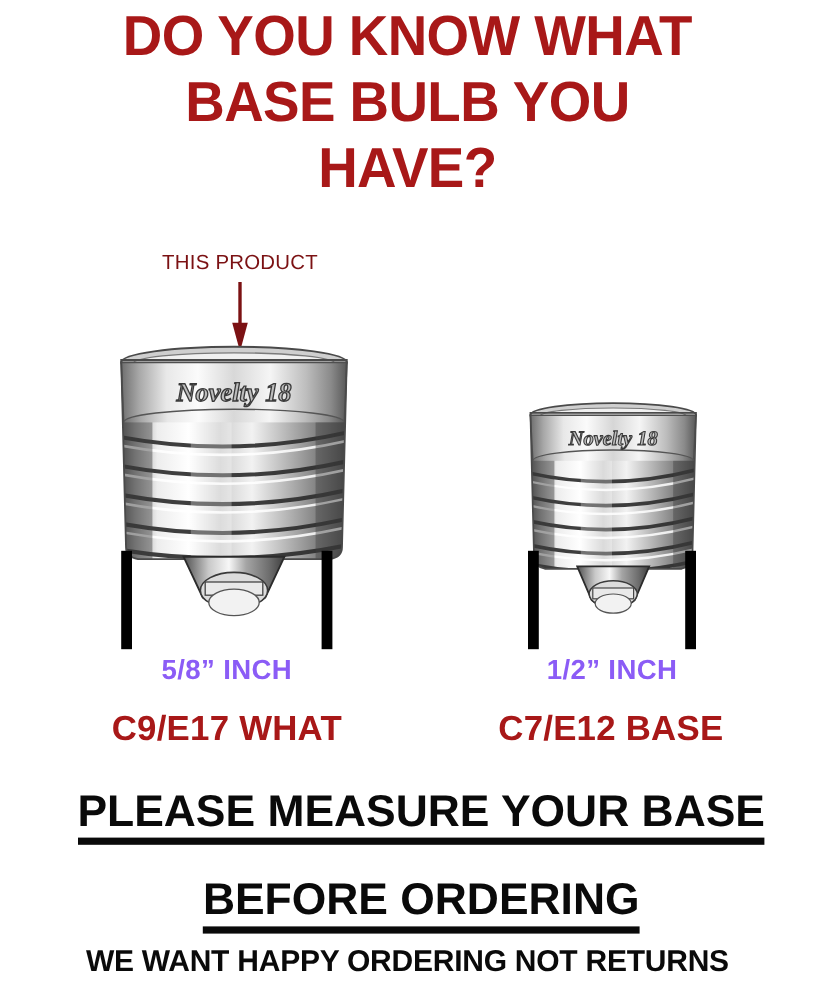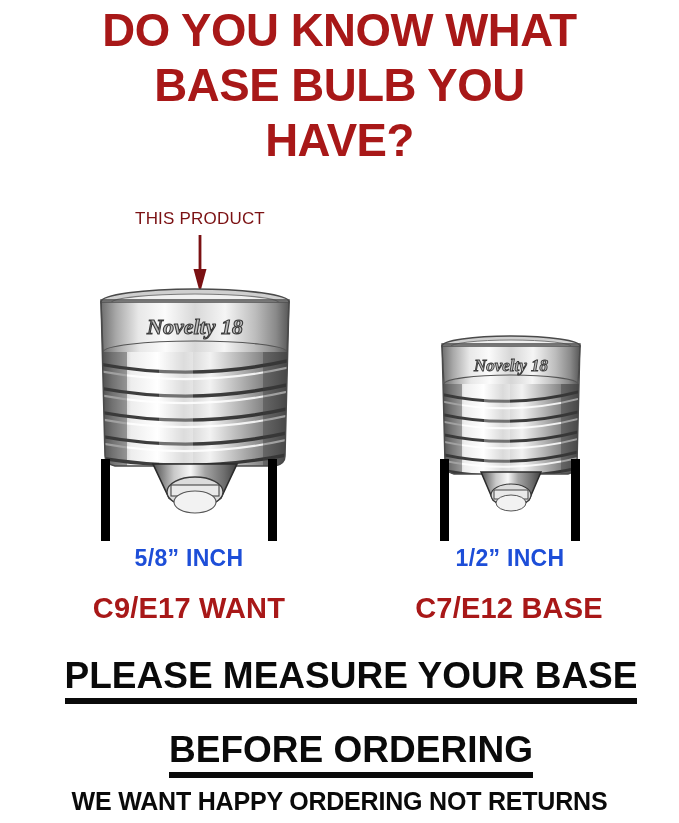--- a/index.html
+++ b/index.html
@@ -65,21 +65,21 @@
   
   .tick {
     position: absolute;
     background: #000000;
   }
 
   
   .inch-label {
     position: absolute;
     text-align: center;
-    color: #1d4ed8;
+    color: #8b5cf6;
     font-weight: bold;
     font-size: 23px;
     letter-spacing: 0.3px;
     white-space: nowrap;
   }
   .base-label {
     position: absolute;
     text-align: center;
     color: #A81818;
     font-weight: bold;
@@ -209,21 +209,21 @@
     <ellipse cx="100" cy="206" rx="28" ry="15" fill="#dcdcdc" stroke="#3a3a3a" stroke-width="1.3"></ellipse>
     <rect x="76" y="199" width="48" height="11" fill="#e9e9e9" stroke="#464646" stroke-width="1.1"></rect>
     <ellipse cx="100" cy="216" rx="21" ry="11" fill="#f2f2f2" stroke="#555" stroke-width="1.1"></ellipse>
   </svg>
 </div>
 
 <div class="tick" style="left:101px; top:459px; width:9px; height:82px;"></div>
 <div class="tick" style="left:268px; top:459px; width:9px; height:82px;"></div>
 
 <div class="inch-label" style="left:78px; top:545px; width:222px;">5/8” INCH</div>
-<div class="base-label" style="left:48px; top:592px; width:282px;">C9/E17 WANT</div>
+<div class="base-label" style="left:48px; top:592px; width:282px;">C9/E17 WHAT</div>
 
 <div class="bulb" style="left:437px; top:332px;">
   <svg width="148" height="196" viewBox="0 0 148 196" xmlns="http://www.w3.org/2000/svg">
     <defs>
       <linearGradient id="metalBandS" x1="0" y1="0" x2="1" y2="0">
         <stop offset="0%" stop-color="#6e6e6e"></stop>
         <stop offset="8%" stop-color="#a8a8a8"></stop>
         <stop offset="20%" stop-color="#e8e8e8"></stop>
         <stop offset="34%" stop-color="#fbfbfb"></stop>
         <stop offset="50%" stop-color="#d6d6d6"></stop>

